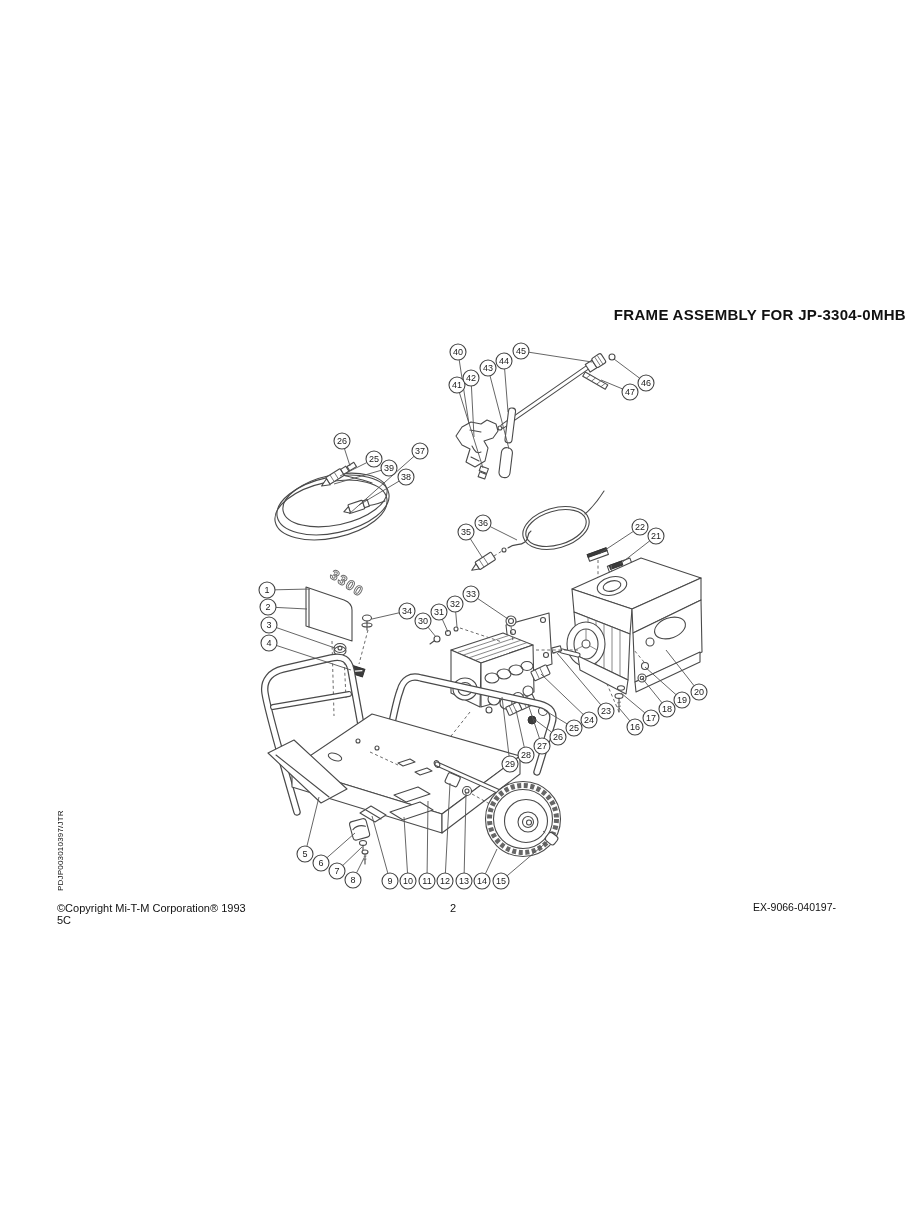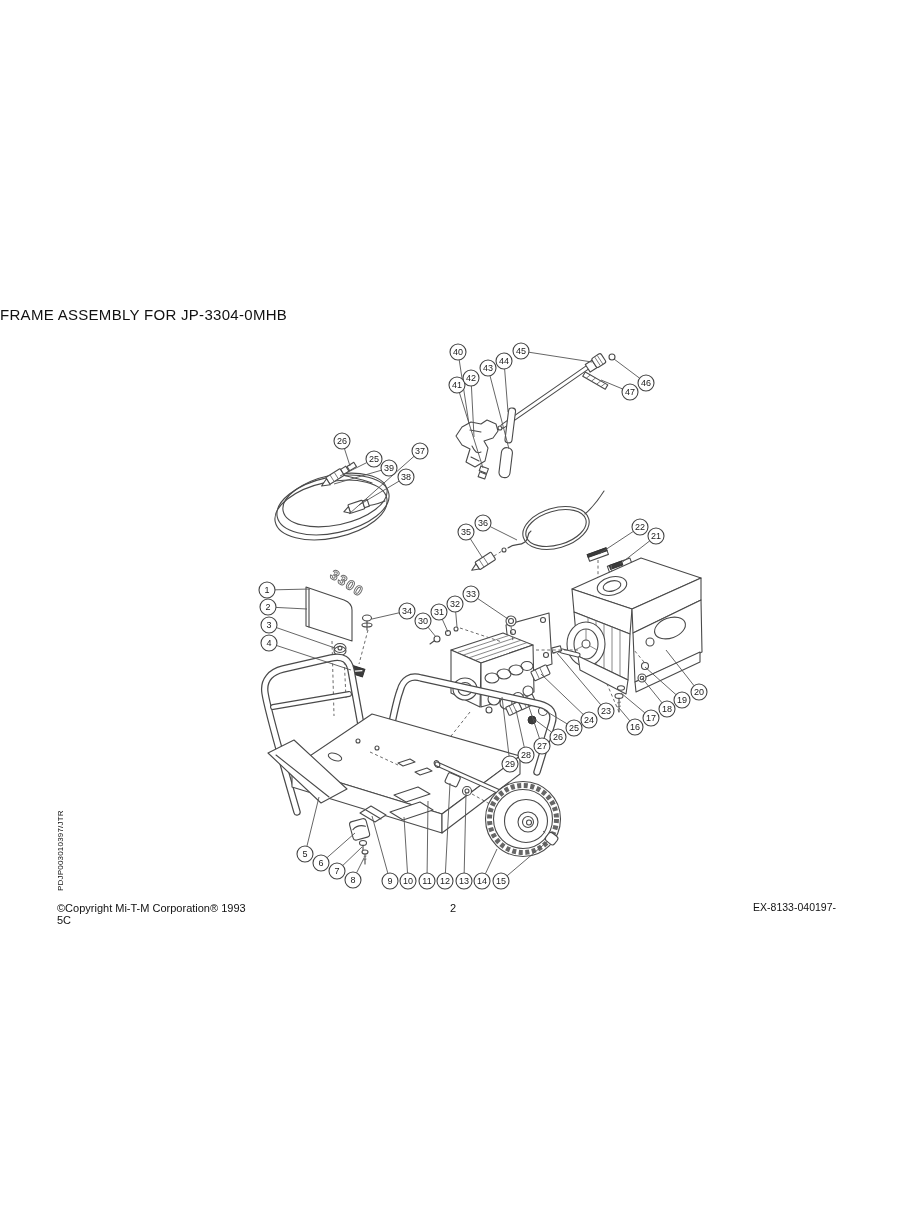--- a/index.html
+++ b/index.html
@@ -1,19 +1,19 @@
 <!DOCTYPE html>
 <html><head>
 <meta charset="utf-8">
 <style>
   html,body{margin:0;padding:0;background:#fff;}
   .page{position:relative;width:906px;height:1208px;background:#fff;overflow:hidden;
         font-family:"Liberation Sans",sans-serif;color:#111;}
-  .page-title{position:absolute;top:306px;left:0;width:100%;margin:0;text-align:left;
-        font-size:15px;font-weight:normal;letter-spacing:.3px;}
+  .page-title{position:absolute;top:306px;left:0;width:100%;margin:0;text-align:right;
+        font-size:15px;font-weight:bold;letter-spacing:.3px;}
   #diagram{position:absolute;top:0;left:0;}
   
   .ln{stroke:#4a4a4a;stroke-width:1.1;fill:none;stroke-linejoin:round;stroke-linecap:round;}
   .face{stroke:#4a4a4a;stroke-width:1.1;fill:#fff;stroke-linejoin:round;}
   .dk{stroke:#333;stroke-width:1;fill:#3c3c3c;}
   .dash{stroke:#5a5a5a;stroke-width:.9;fill:none;stroke-dasharray:3 2.6;}
   .tube{stroke:#4a4a4a;stroke-width:7.5;fill:none;stroke-linecap:round;stroke-linejoin:round;}
   .tube-in{stroke:#fff;stroke-width:5;fill:none;stroke-linecap:round;stroke-linejoin:round;}
   .rod{stroke:#4a4a4a;stroke-width:5;fill:none;stroke-linecap:round;}
   .rod-in{stroke:#fff;stroke-width:3;fill:none;stroke-linecap:round;}
@@ -466,15 +466,15 @@
 
   <div class="side-code">PDJP003010397/JTR</div>
 
   <div class="foot-left">
     <div>©Copyright Mi-T-M Corporation® 1993</div>
     <div>5C</div>
   </div>
 
   <div class="foot-center">2</div>
 
-  <div class="foot-right">EX-8133-040197-</div>
+  <div class="foot-right">EX-9066-040197-</div>
 
 </div>
 
 </body></html>

